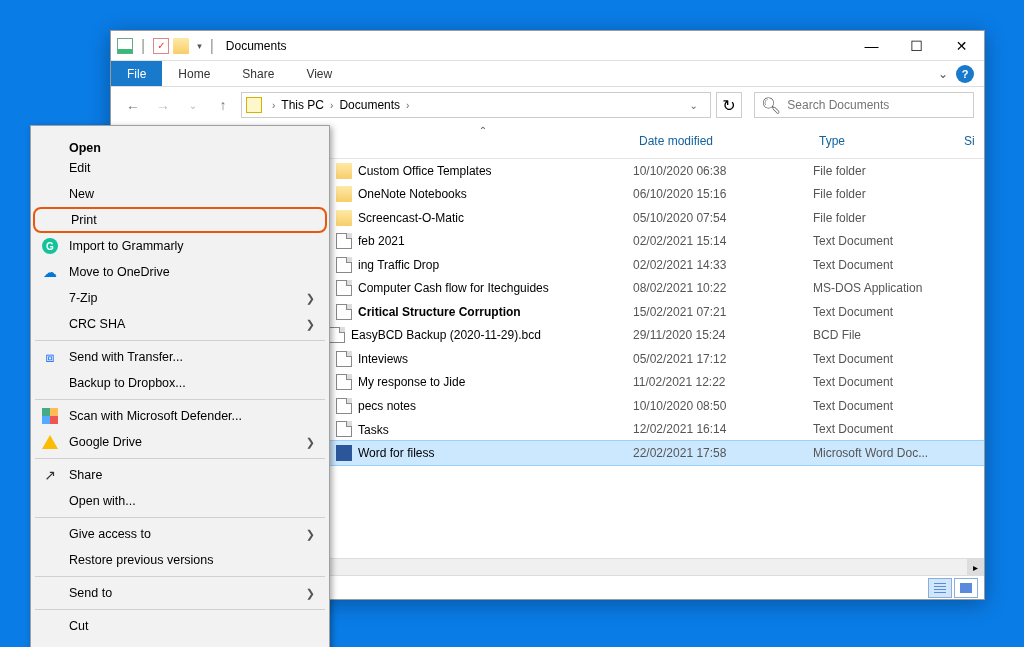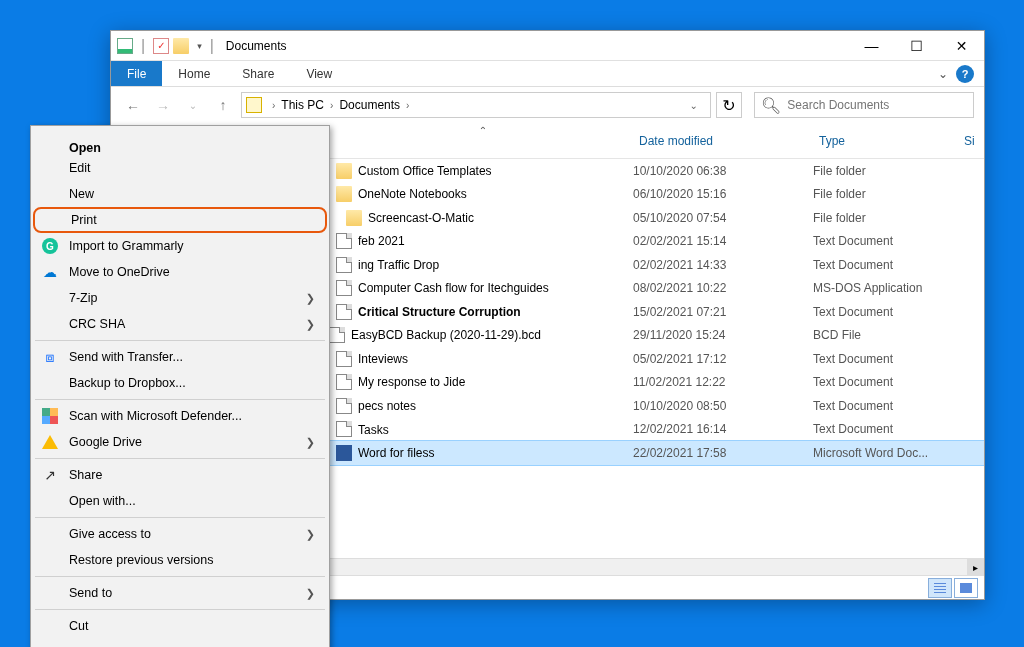--- a/index.html
+++ b/index.html
@@ -146,21 +146,21 @@
       </div>
       <div class="row">
         <div class="name" style="left: 225px;">
           <span class="fico folder-ico"></span>
           <span>OneNote Notebooks</span>
         </div>
         <div class="date">06/10/2020 15:16</div>
         <div class="type">File folder</div>
       </div>
       <div class="row">
-        <div class="name" style="left: 235px;">
+        <div class="name" style="left: 225px;">
           <span class="fico folder-ico"></span>
           <span>Screencast-O-Matic</span>
         </div>
         <div class="date">05/10/2020 07:54</div>
         <div class="type">File folder</div>
       </div>
       <div class="row">
         <div class="name" style="left: 225px;">
           <span class="fico file-ico"></span>
           <span> feb 2021</span>

